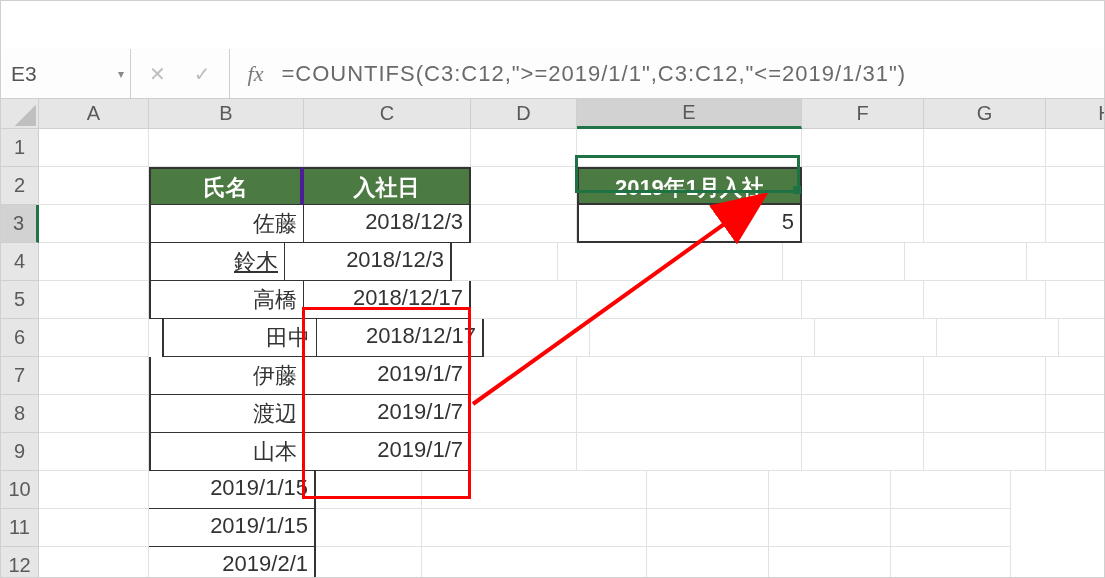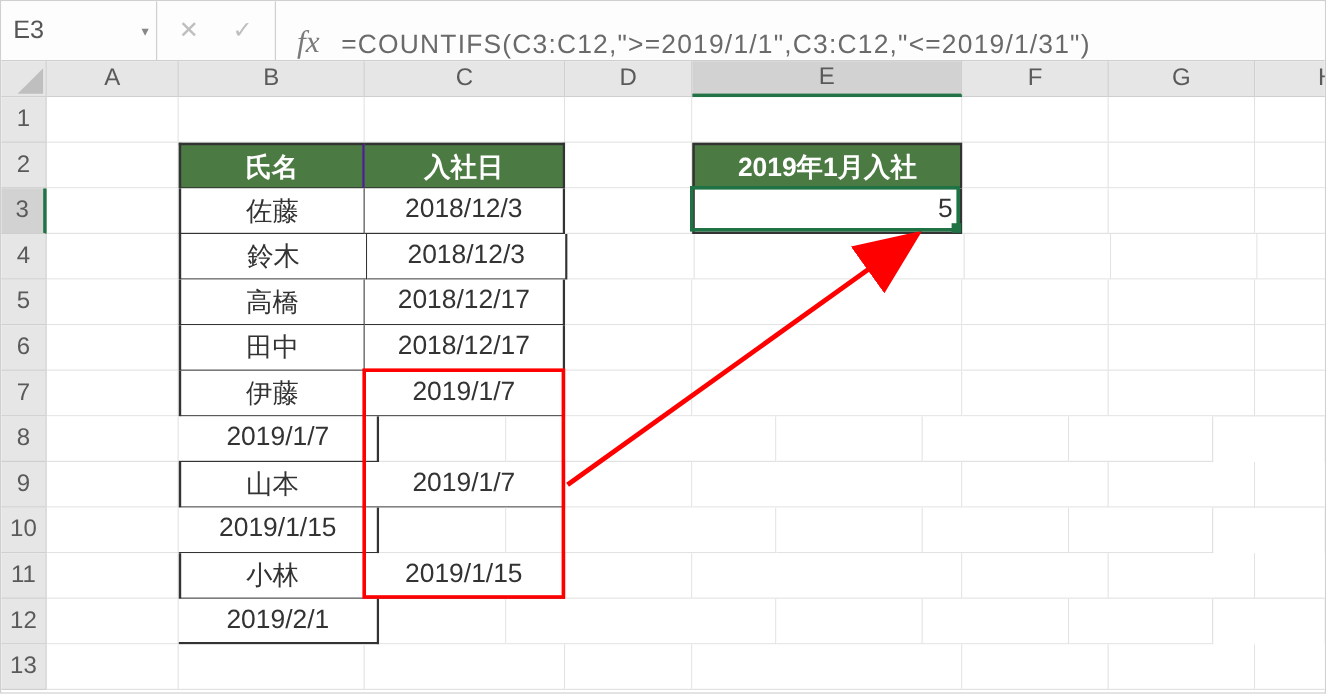--- a/index.html
+++ b/index.html
@@ -8,25 +8,26 @@
     background: #ffffff;
     width: 1105px;
     height: 578px;
     overflow: hidden;
     position: relative;
     border: 1px solid #d0d0d0;
   }
   .formula-bar {
     height: 50px;
     display: flex;
-    align-items: flex-end;
+    align-items: center;
     border-bottom: 1px solid #cfcfcf;
     background: #fdfdfd;
     color: #6a6a6a;
     font-size: 21px;
+    margin-top: 48px;
   }
   .name-box {
     width: 130px;
     height: 100%;
     border-right: 1px solid #cfcfcf;
     display: flex;
     align-items: center;
     padding-left: 10px;
     position: relative;
     color: #555;
@@ -47,21 +48,21 @@
     height: 100%;
     border-right: 1px solid #cfcfcf;
     color: #bfbfbf;
     font-size: 20px;
   }
   .fx-label {
     font-style: italic;
     font-family: "Times New Roman", serif;
     color: #7a7a7a;
     padding: 0 18px;
-    font-size: 26px;
+    font-size: 22px;
   }
   .formula-text {
     color: #6a6a6a;
     font-size: 22px;
     letter-spacing: 1px;
   }
   .sheet-area {
     position: relative;
   }
   .corner {
@@ -133,30 +134,30 @@
     color: #333;
     padding: 4px 6px;
     overflow: hidden;
     white-space: nowrap;
   }
   .thead {
     background: #4b7a42;
     color: #fff;
     text-align: center;
     font-weight: bold;
-    border-right: 2px solid #4c1d95;
+    border-right: 4px solid #4c1d95;
     border-bottom: 1px solid #333;
     border-top: 2px solid #333;
   }
   .thead.first { border-left: 2px solid #333; }
   .thead.last  { border-right: 2px solid #333; }
   .tdata {
     border-right: 1px solid #333;
     border-bottom: 1px solid #333;
-    text-align: center;
+    text-align: right;
   }
   .tdata.first { border-left: 2px solid #333; }
   .tdata.last  { border-right: 2px solid #333; }
   .tdata.bottom { border-bottom: 2px solid #333; }
   .num-r { text-align: right; }
   .sel-cell {
     position: absolute;
     border: 3px solid #1f7244;
     pointer-events: none;
     z-index: 10;
@@ -259,60 +260,61 @@
         <div class="cell tdata first" style="width: 155px;">佐藤</div>
         <div class="cell tdata last" style="width: 167px;">2018/12/3</div>
         <div class="cell" style="width: 106px;"></div>
         <div class="cell num-r" style="width: 225px; border-left: 2px solid rgb(51, 51, 51); border-right: 2px solid rgb(51, 51, 51); border-bottom: 2px solid rgb(51, 51, 51);">5</div>
         <div class="cell" style="width: 122px;"></div>
         <div class="cell" style="width: 122px;"></div>
         <div class="cell" style="width: 120px;"></div>
       </div>
       <div class="grid-row">
         <div class="cell" style="width: 110px;"></div>
-        <div class="cell tdata first" style="width: 157px;">鈴木</div>
+        <div class="cell tdata first" style="width: 136px; text-decoration: underline;">鈴木</div>
         <div class="cell tdata last" style="width: 167px;">2018/12/3</div>
         <div class="cell" style="width: 106px;"></div>
         <div class="cell" style="width: 225px;"></div>
         <div class="cell" style="width: 122px;"></div>
         <div class="cell" style="width: 122px;"></div>
         <div class="cell" style="width: 120px;"></div>
       </div>
       <div class="grid-row">
         <div class="cell" style="width: 110px;"></div>
         <div class="cell tdata first" style="width: 155px;">高橋</div>
         <div class="cell tdata last" style="width: 167px;">2018/12/17</div>
         <div class="cell" style="width: 106px;"></div>
         <div class="cell" style="width: 225px;"></div>
         <div class="cell" style="width: 122px;"></div>
         <div class="cell" style="width: 122px;"></div>
         <div class="cell" style="width: 120px;"></div>
       </div>
       <div class="grid-row">
         <div class="cell" style="width: 110px;"></div>
-        <div class="cell tdata first" style="width: 155px;">田中</div>
+        <div class="cell tdata first" style="width: 155px; margin-left: 13px;">田中</div>
         <div class="cell tdata last" style="width: 167px;">2018/12/17</div>
         <div class="cell" style="width: 106px;"></div>
         <div class="cell" style="width: 225px;"></div>
         <div class="cell" style="width: 122px;"></div>
         <div class="cell" style="width: 122px;"></div>
         <div class="cell" style="width: 120px;"></div>
       </div>
       <div class="grid-row">
         <div class="cell" style="width: 110px;"></div>
         <div class="cell tdata first" style="width: 155px;">伊藤</div>
         <div class="cell tdata last" style="width: 167px;">2019/1/7</div>
         <div class="cell" style="width: 106px;"></div>
         <div class="cell" style="width: 225px;"></div>
         <div class="cell" style="width: 122px;"></div>
         <div class="cell" style="width: 122px;"></div>
         <div class="cell" style="width: 120px;"></div>
       </div>
       <div class="grid-row">
         <div class="cell" style="width: 110px;"></div>
+        <div class="cell tdata first" style="width: 155px;">渡辺</div>
         <div class="cell tdata last" style="width: 167px;">2019/1/7</div>
         <div class="cell" style="width: 106px;"></div>
         <div class="cell" style="width: 225px;"></div>
         <div class="cell" style="width: 122px;"></div>
         <div class="cell" style="width: 122px;"></div>
         <div class="cell" style="width: 120px;"></div>
       </div>
       <div class="grid-row">
         <div class="cell" style="width: 110px;"></div>
         <div class="cell tdata first" style="width: 155px;">山本</div>
@@ -327,21 +329,20 @@
         <div class="cell" style="width: 110px;"></div>
         <div class="cell tdata last" style="width: 167px;">2019/1/15</div>
         <div class="cell" style="width: 106px;"></div>
         <div class="cell" style="width: 225px;"></div>
         <div class="cell" style="width: 122px;"></div>
         <div class="cell" style="width: 122px;"></div>
         <div class="cell" style="width: 120px;"></div>
       </div>
       <div class="grid-row">
         <div class="cell" style="width: 110px;"></div>
-        <div class="cell tdata first" style="width: 155px;">小林</div>
         <div class="cell tdata last" style="width: 167px;">2019/1/15</div>
         <div class="cell" style="width: 106px;"></div>
         <div class="cell" style="width: 225px;"></div>
         <div class="cell" style="width: 122px;"></div>
         <div class="cell" style="width: 122px;"></div>
         <div class="cell" style="width: 120px;"></div>
       </div>
       <div class="grid-row">
         <div class="cell" style="width: 110px;"></div>
         <div class="cell tdata last bottom" style="width: 167px;">2019/2/1</div>

